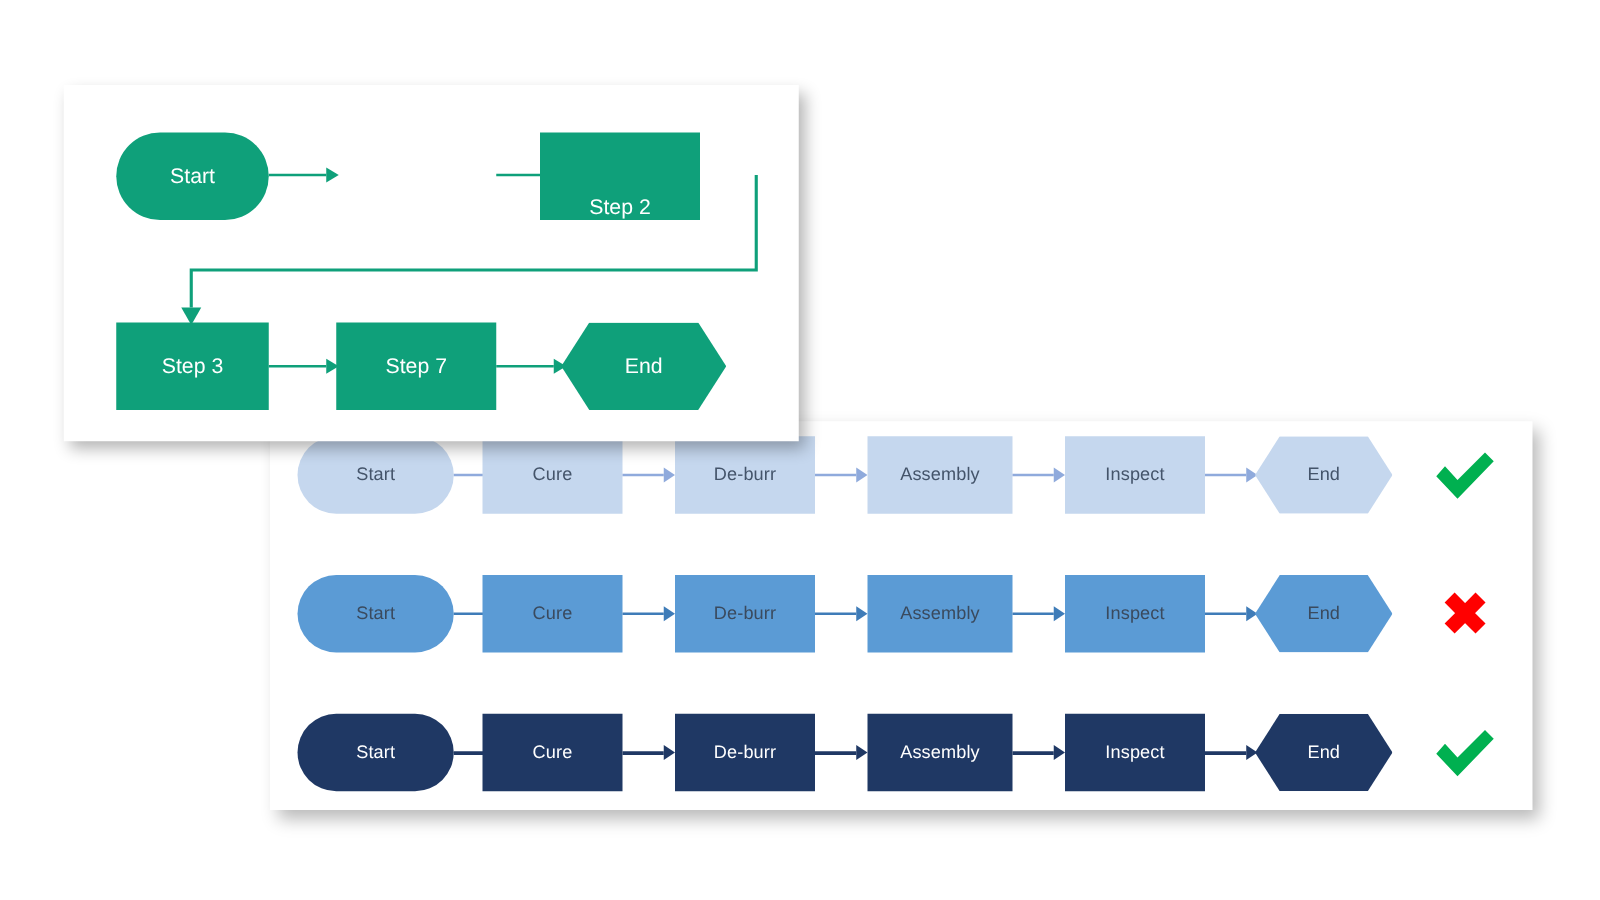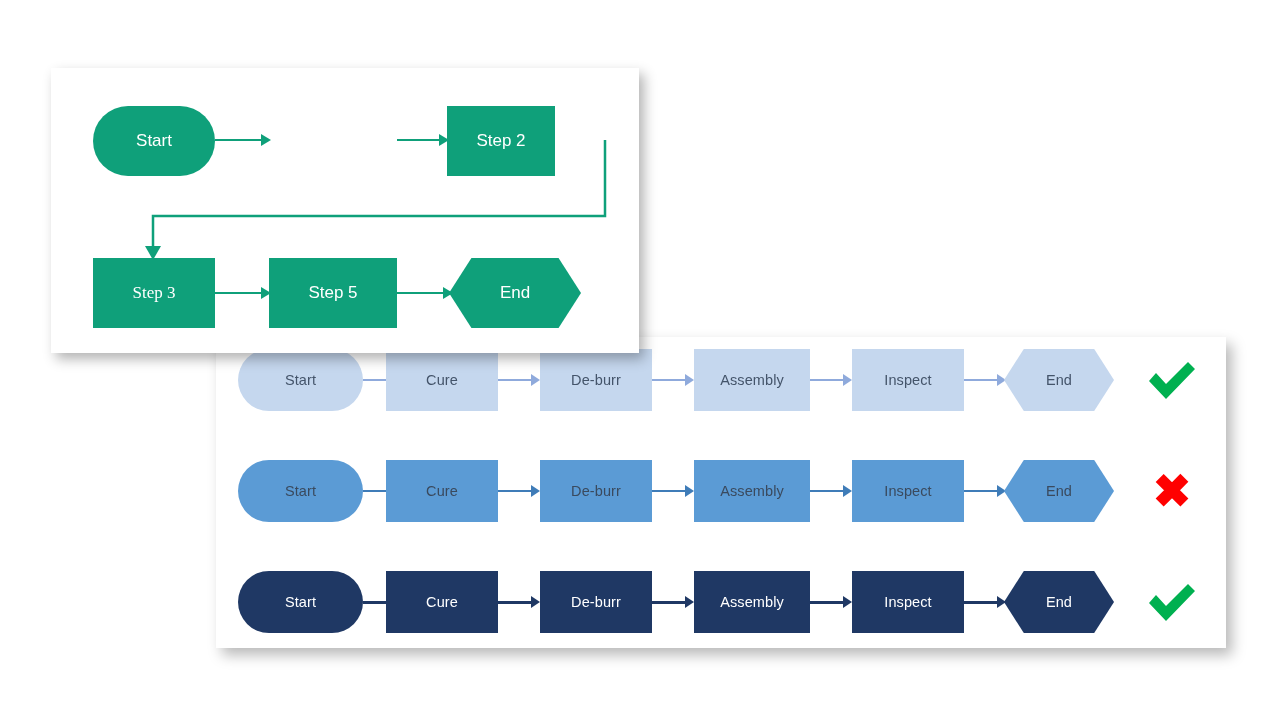--- a/index.html
+++ b/index.html
@@ -316,34 +316,34 @@
     <div class="gconn" style="left:164px; top:66px; width:56px;">
       <div class="line" style="background:#0FA07A;"></div>
       <div class="head" style="border-left-color:#0FA07A;"></div>
     </div>
 
     <div class="gconn" style="left:346px; top:66px; width:52px;">
       <div class="line" style="background:#0FA07A;"></div>
       <div class="head" style="border-left-color:#0FA07A;"></div>
     </div>
 
-    <div class="gnode" style="left:396px; top:38px; width:108px; height:70px; background:#0FA07A;">
+    <div class="gnode" style="left:381px; top:38px; width:128px; height:70px; background:#0FA07A;align-items:flex-end;">
       <span>Step 2</span>
     </div>
 
-    <div class="gnode" style="left:42px; top:190px; width:122px; height:70px; background:#0FA07A;font-family:Liberation Serif, serif;">
+    <div class="gnode" style="left:42px; top:190px; width:122px; height:70px; background:#0FA07A;">
       <span>Step 3</span>
     </div>
     <div class="gconn" style="left:164px; top:219px; width:56px;">
       <div class="line" style="background:#0FA07A;"></div>
       <div class="head" style="border-left-color:#0FA07A;"></div>
     </div>
 
     <div class="gnode" style="left:218px; top:190px; width:128px; height:70px; background:#0FA07A;">
-      <span>Step 5</span>
+      <span>Step 7</span>
     </div>
     <div class="gconn" style="left:346px; top:219px; width:56px;">
       <div class="line" style="background:#0FA07A;"></div>
       <div class="head" style="border-left-color:#0FA07A;"></div>
     </div>
 
     <div class="gnode" style="left:398px; top:190px; width:132px; height:70px;">
       <span class="hexbody" style="background:#0FA07A;"></span>
       <span class="hexlabel">End</span>
     </div>

